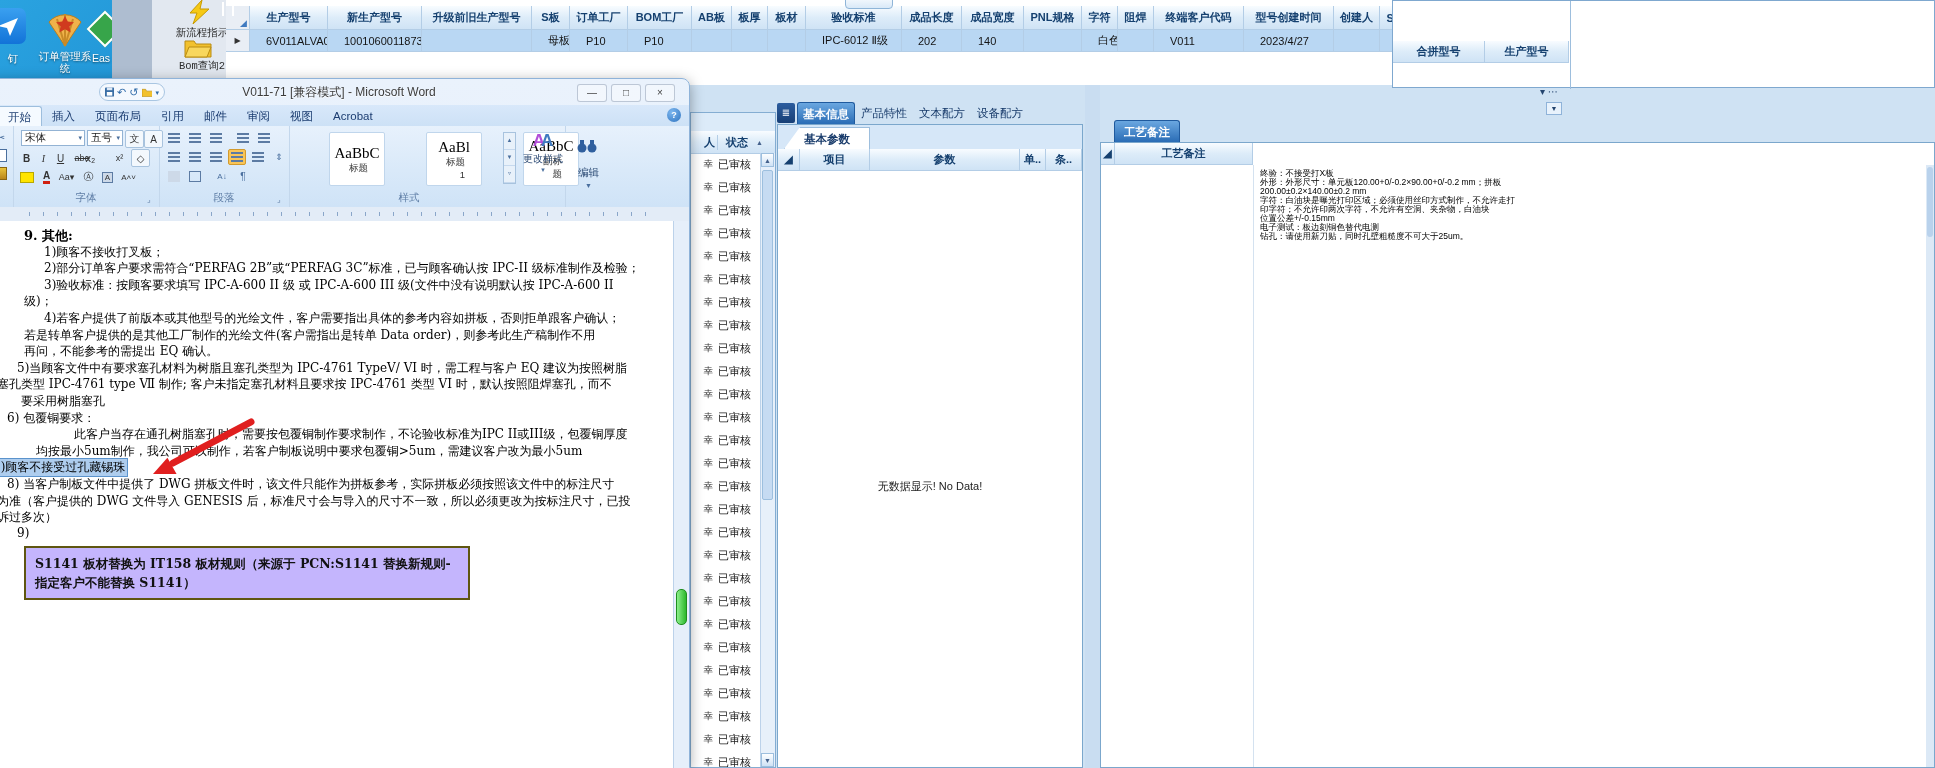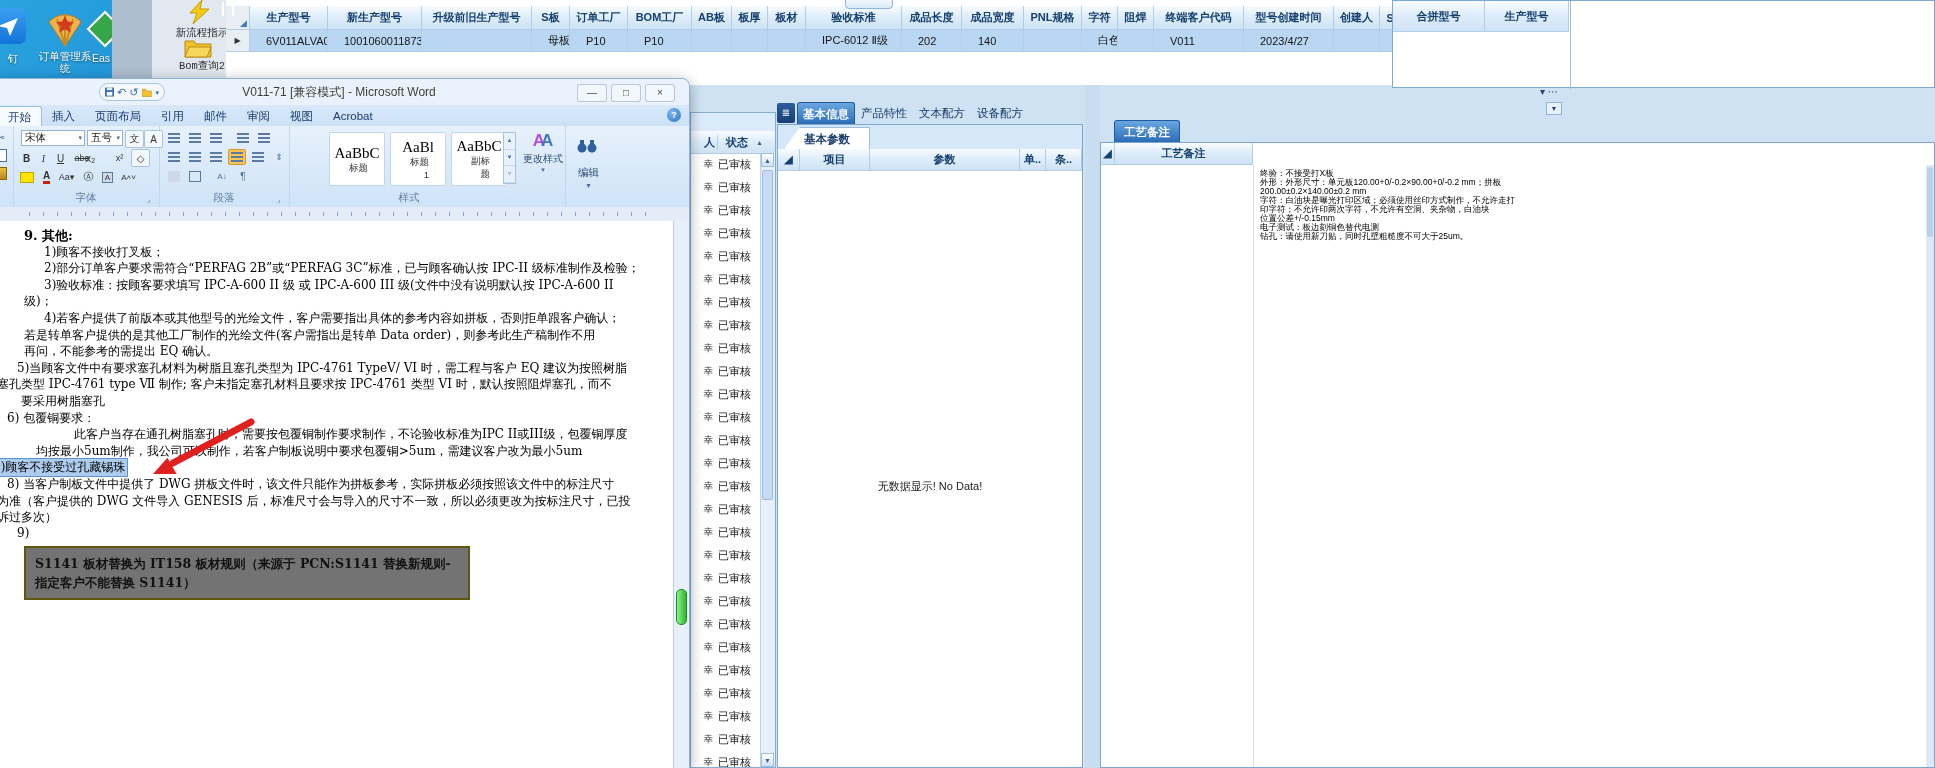--- a/index.html
+++ b/index.html
@@ -29,21 +29,21 @@
   .t-corner{width:24px;color:#3f7ac0;font-size:9px;justify-content:flex-end;align-items:flex-end;padding:0 2px 1px 0;background:#e9eef5;}
   .t-row.data .t-corner{color:#333;font-size:8px;align-items:center;justify-content:center;padding:0;}
   #split-grip{left:222px;top:2px;width:8px;height:14px;border-left:2px solid #fff;border-right:2px solid #fff;}
 
   #clipped-btn{left:845px;top:-6px;width:46px;height:13px;border:1px solid #8fb5d8;border-radius:4px;
     background:linear-gradient(#ffffff,#d9e9f8);}
 
   
   #merge-panel{left:1392px;top:0;width:543px;height:88px;background:#fff;border:1px solid #7fa8cf;box-sizing:border-box;}
   #merge-grid{position:absolute;left:0;top:0;width:177px;height:88px;border-right:1px solid #9dbedd;}
-  #merge-head{display:flex;height:31px;}
+  #merge-head{display:flex;height:22px;margin-top:40px;}
 
   
   #status-panel{left:690px;top:112px;width:86px;height:656px;background:#fff;border:1px solid #84add2;box-sizing:border-box;}
   .sp-top{position:absolute;left:0;top:0;right:0;height:18px;background:#dcebf9;}
   #sp-header{position:absolute;left:0;top:18px;right:0;height:22px;display:flex;align-items:center;
     background:linear-gradient(#f8fcff,#ddecf9 50%,#cfe3f5);border-bottom:1px solid #b3cde6;color:#15406f;font-size:11px;font-weight:600;}
   .sph-name{width:24px;text-align:right;border-right:1px solid #b3cde6;padding-right:2px;}
   .sph-stat{width:38px;text-align:center;}
   .sph-sort{font-size:7px;color:#44618c;}
   #status-rows{position:absolute;left:0;top:40px;width:72px;bottom:0;overflow:hidden;}
@@ -127,39 +127,39 @@
   .ic.strike{text-decoration:line-through;font-size:9px;}
   .al{position:absolute;width:18px;height:16px;border-radius:2px;display:flex;align-items:center;justify-content:center;}
   .al span{width:12px;height:11px;background:repeating-linear-gradient(#5c7ba3 0 2px,transparent 2px 4px);}
   .al.justify{background:#f9c557;border:1px solid #d29a2e;box-sizing:border-box;}
   .hlpen{width:12px;height:9px;background:#ffe400;border:1px solid #b9a800;}
   .fcol{font-weight:bold;font-size:10px;border-bottom:3px solid #d02010;line-height:10px;}
   .scard{width:54px;height:52px;background:#fff;border:1px solid #c0d6ec;border-radius:2px;margin-right:5px;
     display:flex;flex-direction:column;align-items:center;justify-content:center;}
   .ssample{font-family:"Liberation Serif",serif;font-size:15px;color:#000;line-height:18px;}
   .sname{font-size:9.5px;color:#333;}
-  #style-cards{position:absolute;left:40px;top:6px;display:flex;}
+  #style-cards{position:absolute;left:40px;top:6px;display:flex;gap:36px;}
   .scrollcol{position:absolute;left:214px;top:6px;width:13px;height:52px;border:1px solid #a8c3de;background:#e8f1fa;
     display:flex;flex-direction:column;box-sizing:border-box;}
   .scrollcol div{flex:1;font-size:6px;color:#4a6f9e;text-align:center;line-height:15px;border-bottom:1px solid #c6d9ee;}
   #change-styles{position:absolute;left:232px;top:4px;width:44px;height:64px;text-align:center;}
   #cs-icon{font-size:17px;font-weight:bold;line-height:22px;}
   #cs-icon .a1{color:#b24fd8;} #cs-icon .a2{color:#3f7ac0;margin-left:-4px;}
   #cs-label{font-size:10px;color:#2c4a74;}
   #binoc{position:absolute;left:12px;top:14px;}
   #edit-label{position:absolute;left:0;right:0;top:40px;text-align:center;font-size:10.5px;color:#2c4a74;}
   #edit-drop{position:absolute;left:0;right:0;top:56px;text-align:center;font-size:7px;color:#4a6f9e;}
   .ruler{position:absolute;left:0;top:128px;right:0;height:14px;background:#e3ecf7;border-bottom:1px solid #b7cfe8;}
   .ruler::after{content:"";position:absolute;left:40px;right:30px;top:5px;height:4px;
     background:repeating-linear-gradient(90deg,#8aa6c9 0 1px,transparent 1px 14px);}
   .docarea{position:absolute;left:0;top:142px;width:700px;height:548px;background:#fff;overflow:hidden;}
   .dline{position:absolute;white-space:nowrap;font-size:12px;color:#000;font-family:"DejaVu Serif","Liberation Serif",serif;}
   .dline.b{font-weight:bold;font-size:13px;}
   .dline.hl{background:#aecdee;outline:1px solid #5b93cc;padding:0 2px;}
-  #callout{position:absolute;left:35px;top:325px;width:424px;background:#737373;border:2px solid #5f5610;
+  #callout{position:absolute;left:35px;top:325px;width:424px;background:#c4b5fd;border:2px solid #5f5610;
     font-weight:bold;font-size:12.5px;color:#111;padding:6px 9px;line-height:19px;font-family:"DejaVu Serif","Liberation Serif",serif;}
   #red-arrow{position:absolute;left:150px;top:195px;}
   .doc-scroll{position:absolute;left:684px;top:0;width:16px;height:548px;background:#e6effa;border-left:1px solid #bcd2ea;}
   #green-thumb{position:absolute;left:2px;top:368px;width:11px;height:36px;border:1px solid #1e8f1e;border-radius:5px;
     background:linear-gradient(90deg,#8cf08c,#2db82d);box-sizing:border-box;}
   .clipic{margin:4px 0 0 4px;width:16px;height:14px;display:flex;align-items:center;justify-content:center;font-size:10px;color:#4a6f9e;}
 </style>
 </head>
 <body>
 

